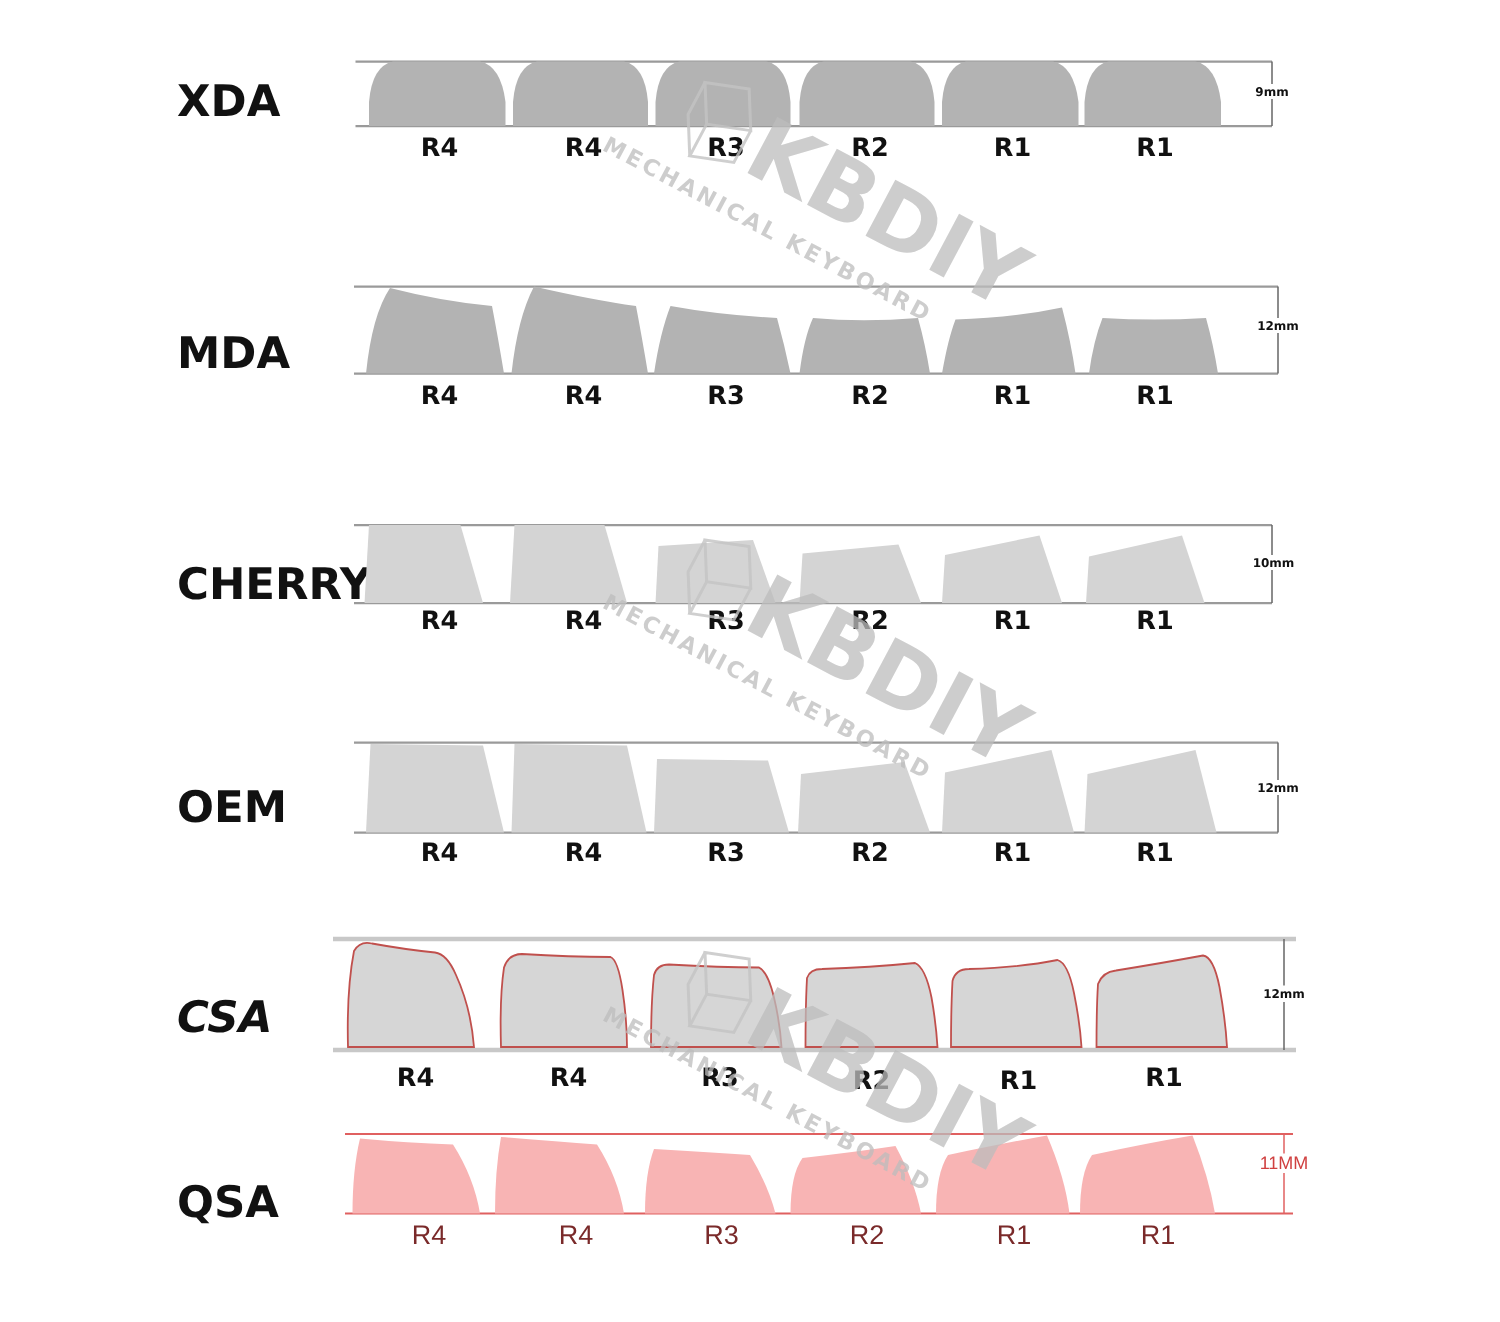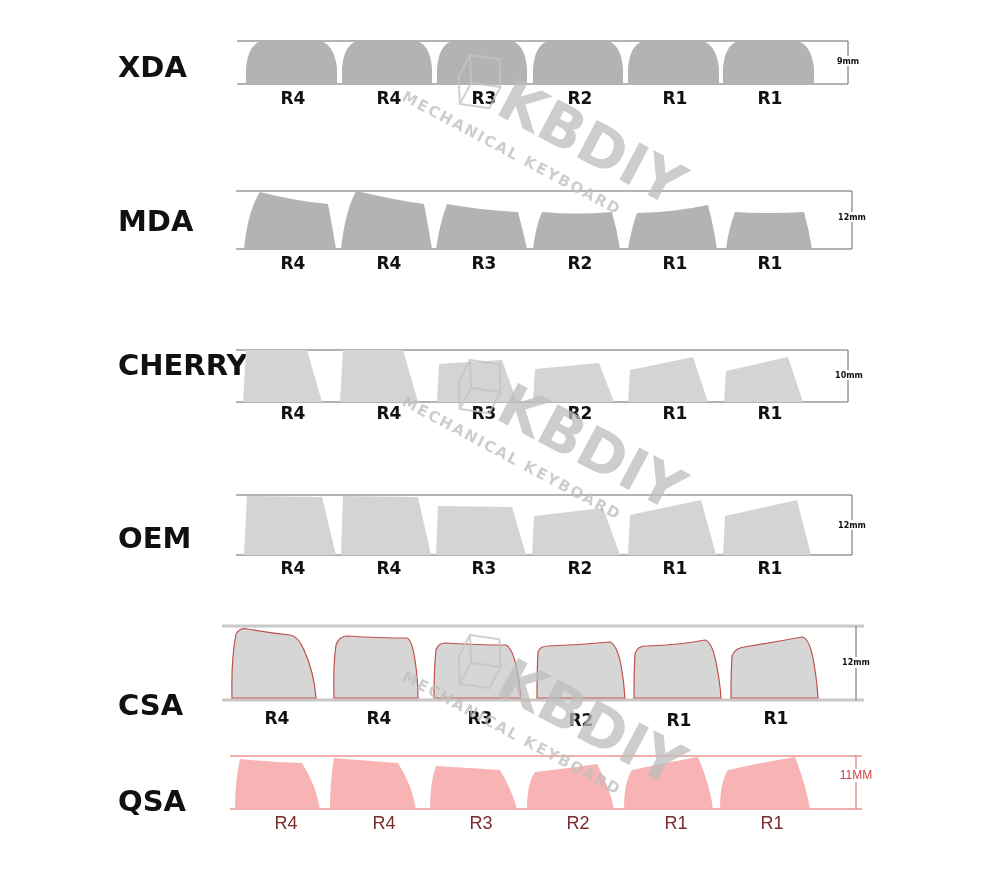--- a/index.html
+++ b/index.html
@@ -9,24 +9,24 @@
   .lbl { font-family:"DejaVu Sans", sans-serif; font-weight:bold; font-size:17px; fill:#111; text-anchor:middle; }
   .lbl-thin { font-family:"Liberation Sans", sans-serif; font-size:18px; fill:#7a2a2a; text-anchor:middle; }
   .mm { font-family:"DejaVu Sans", sans-serif; font-weight:bold; font-size:8px; fill:#111; text-anchor:middle; }
   .mm-red { font-family:"Liberation Sans", sans-serif; font-size:12px; fill:#d04040; text-anchor:middle; }
   .wm { font-family:"DejaVu Sans", sans-serif; font-weight:bold; fill:#bdbdbd; opacity:0.75; }
 </style>
 </head>
 <body>
 
 <div class="profile-name" style="top:50px;">XDA</div>
-<div class="profile-name" style="top:204px;">MDA</div>
-<div class="profile-name" style="top:348px;">CHERRY</div>
+<div class="profile-name" style="top:218px;">MDA</div>
+<div class="profile-name" style="top:372px;">CHERRY</div>
 <div class="profile-name" style="top:521px;">OEM</div>
-<div class="profile-name" style="top:688px;">CSA</div>
+<div class="profile-name" style="top:661px;font-style:italic;">CSA</div>
 <div class="profile-name" style="top:784px;">QSA</div>
 
 <svg class="canvas" width="1000" height="881" viewBox="0 0 1000 881">
 
   <g>
     <line x1="237" y1="41" x2="848" y2="41" stroke="#9a9a9a" stroke-width="1.5"></line>
     <line x1="237" y1="84" x2="848" y2="84" stroke="#9a9a9a" stroke-width="1.5"></line>
     <line x1="848" y1="41" x2="848" y2="84" stroke="#666" stroke-width="1"></line>
     <g fill="#b3b3b3">
       <path d="M246,84 L246,68 Q248,44 262,41 L320,41 Q334,44 337,68 L337,84 Z"></path>

